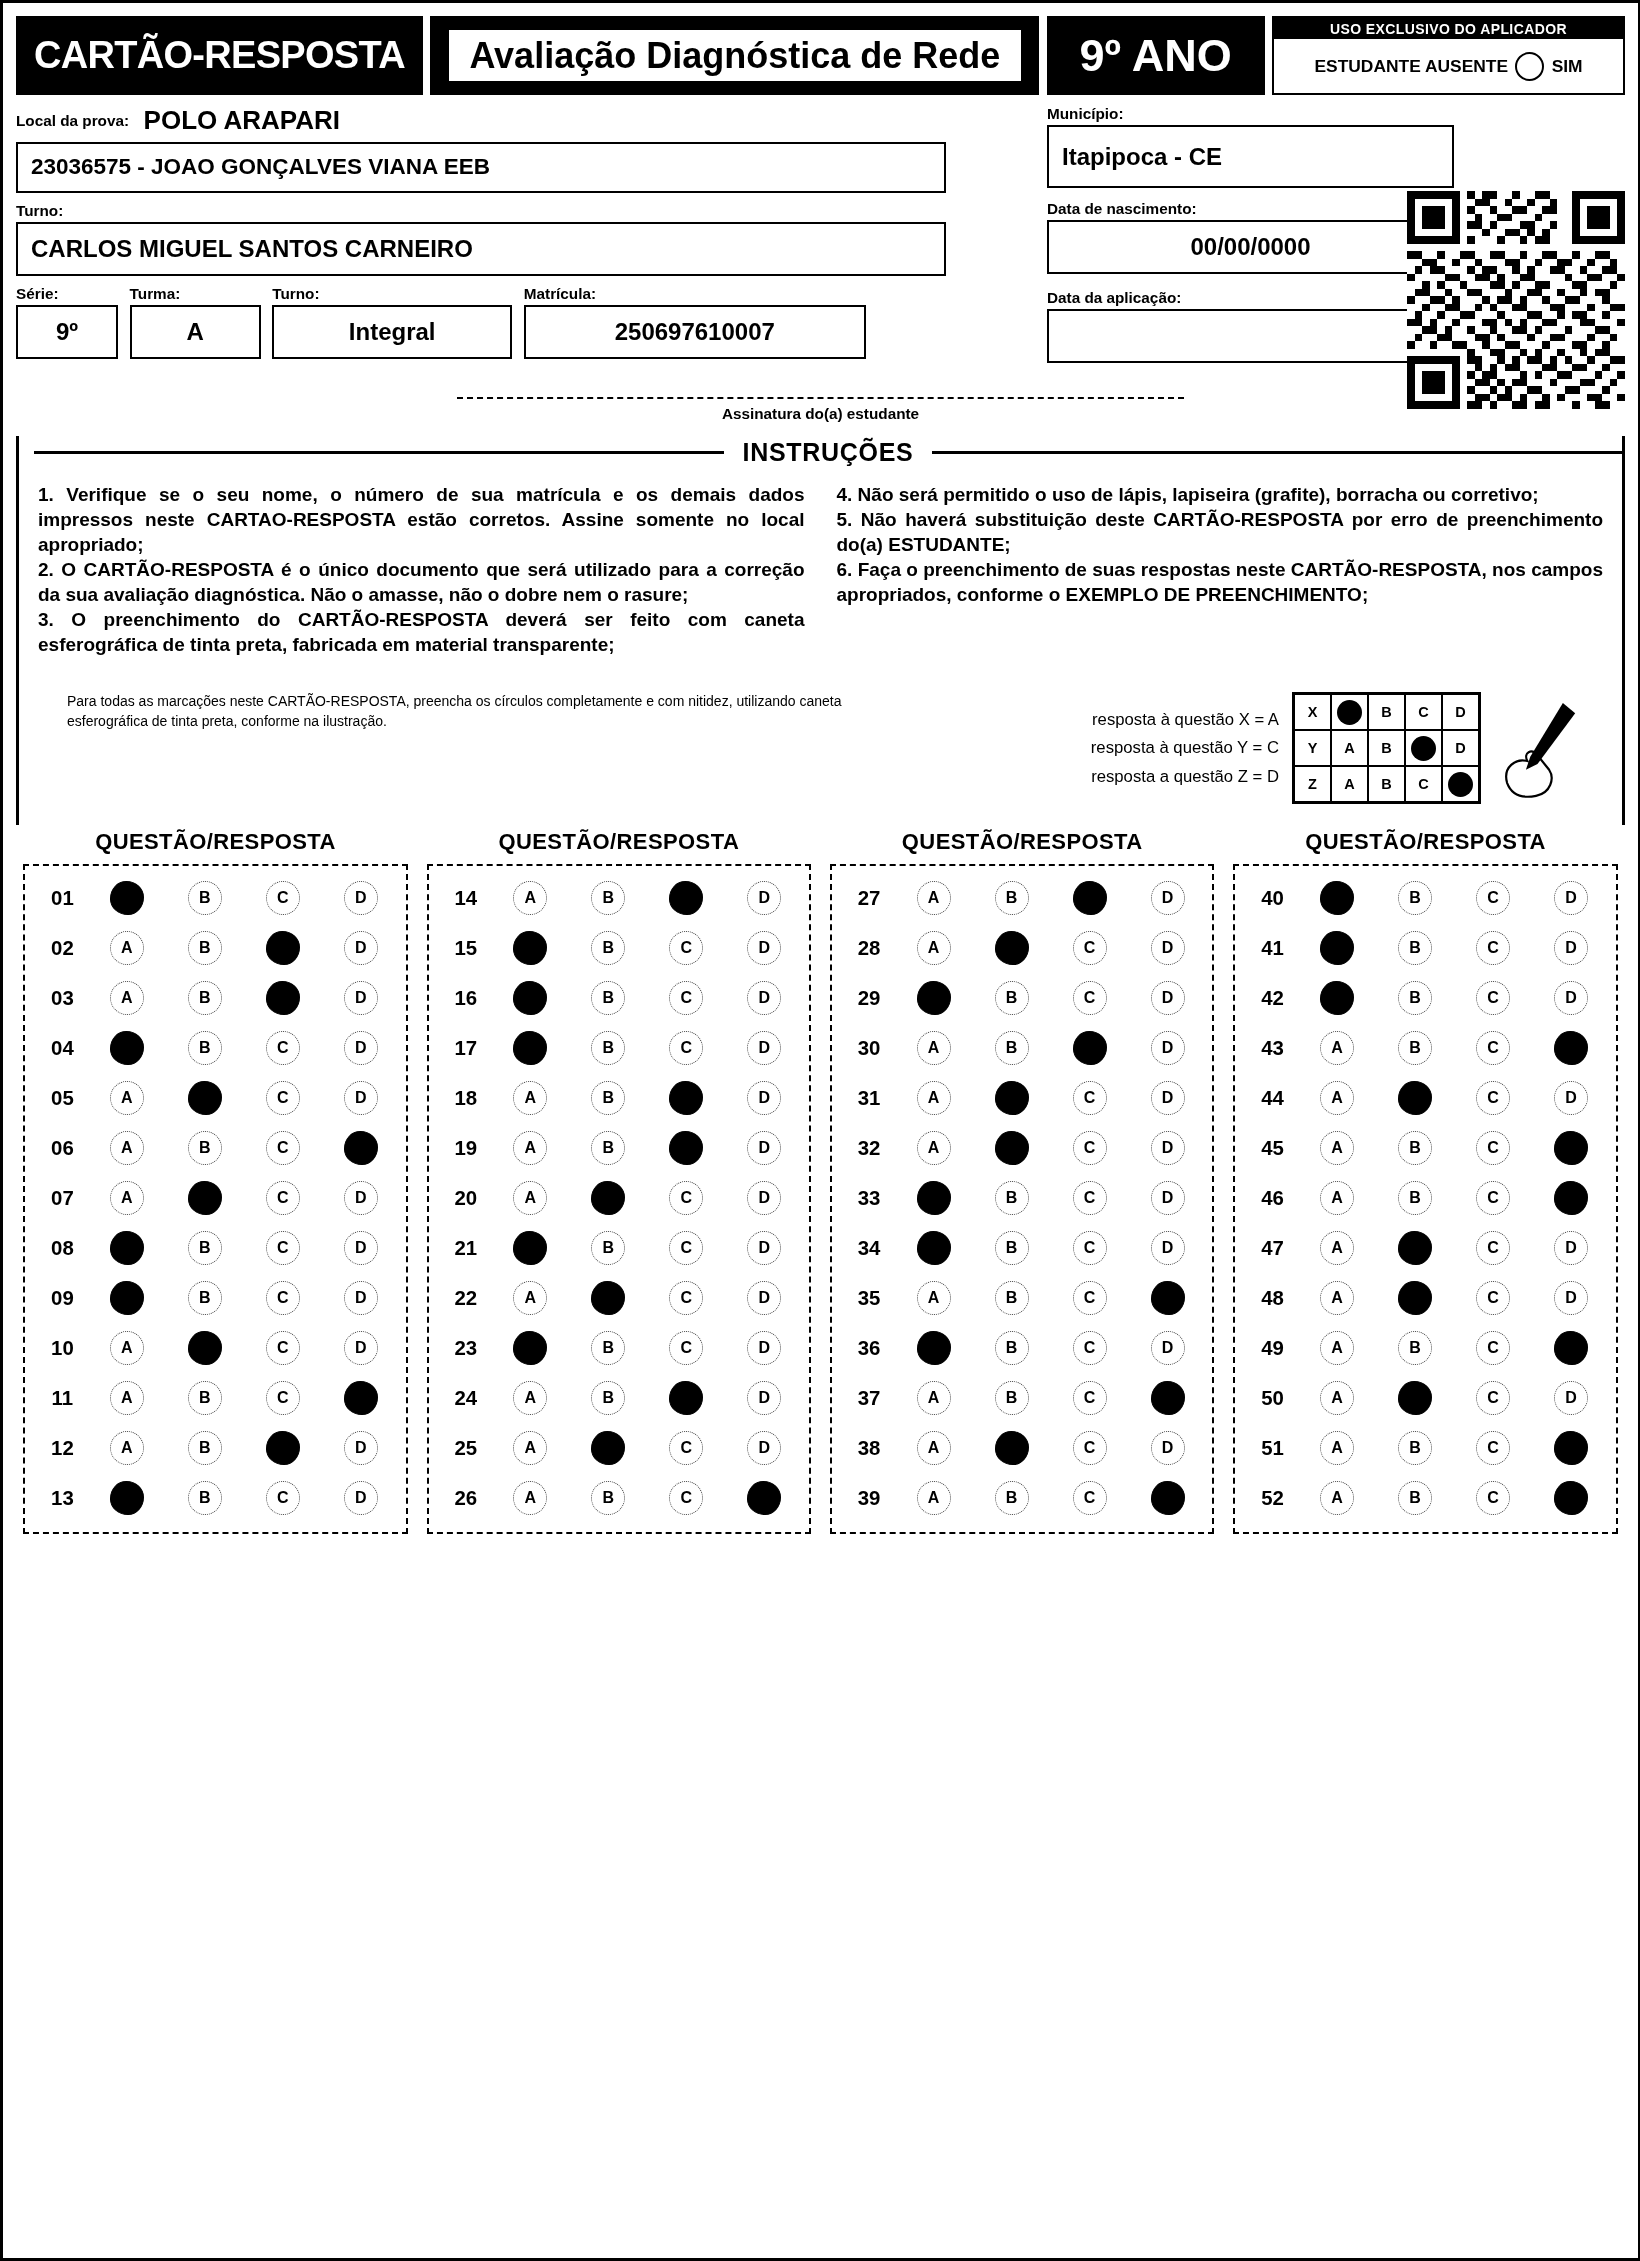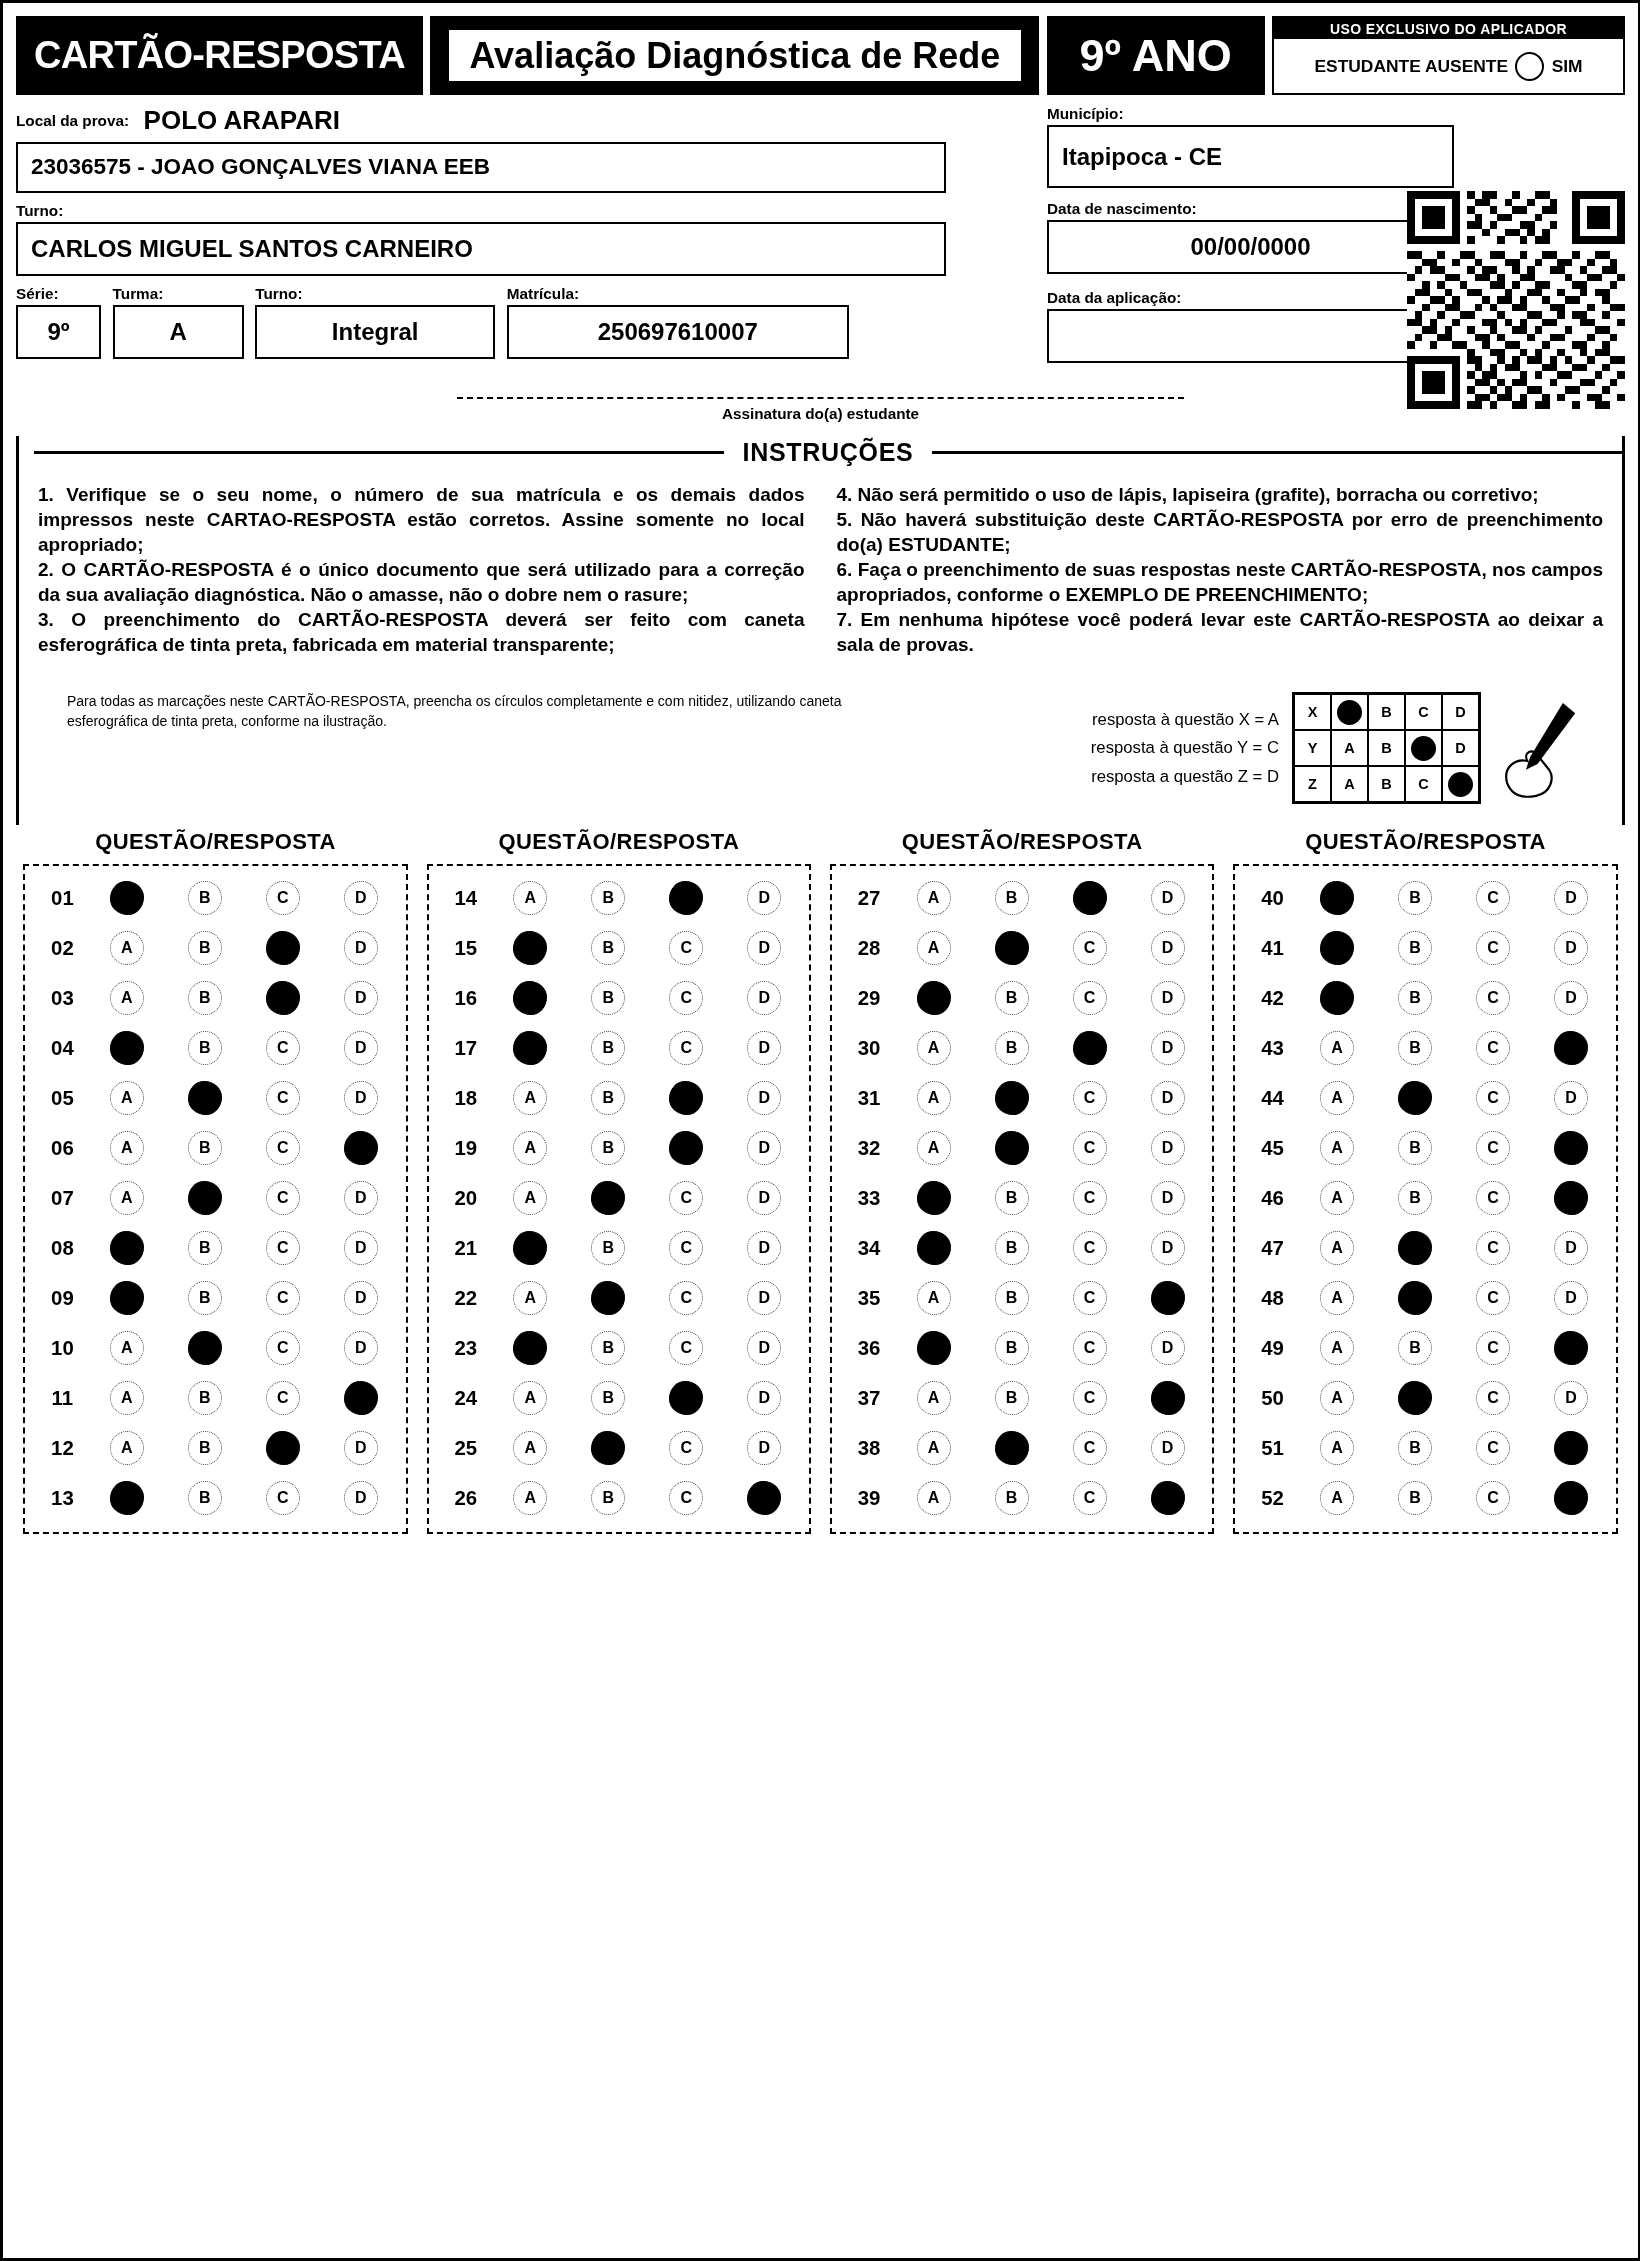--- a/index.html
+++ b/index.html
@@ -97,21 +97,21 @@
         <div class="row" style="align-items:center;gap:14.5px;">
           <span class="lbl" style="margin-bottom:0">Local da prova:</span>
           <span class="bigtxt">POLO ARAPARI</span>
         </div>
         <div class="fld fldsm" style="margin-top:5.8px;">23036575 - JOAO GONÇALVES VIANA EEB</div>
 
         <span class="lbl" style="margin-top:8.7px;">Turno:</span>
         <div class="fld">CARLOS MIGUEL SANTOS CARNEIRO</div>
 
         <div class="gridrow" style="margin-top:8.7px;">
-          <div class="cellwrap" style="width:85px;">
+          <div class="cellwrap" style="width:102px;">
             <span class="lbl">Série:</span>
             <div class="fld" style="justify-content:center;">9º</div>
           </div>
           <div class="cellwrap" style="width:131px;">
             <span class="lbl">Turma:</span>
             <div class="fld" style="justify-content:center;">A</div>
           </div>
           <div class="cellwrap" style="width:240px;">
             <span class="lbl">Turno:</span>
             <div class="fld" style="justify-content:center;">Integral</div>
@@ -357,21 +357,20 @@
       <div class="instr-cols">
         <div class="instr-col">
           <p>1. Verifique se o seu nome, o número de sua matrícula e os demais dados impressos neste CARTAO-RESPOSTA estão corretos. Assine somente no local apropriado;</p>
           <p>2. O CARTÃO-RESPOSTA é o único documento que será utilizado para a correção da sua avaliação diagnóstica. Não o amasse, não o dobre nem o rasure;</p>
           <p>3. O preenchimento do CARTÃO-RESPOSTA deverá ser feito com caneta esferográfica de tinta preta, fabricada em material transparente;</p>
         </div>
         <div class="instr-col">
           <p>4. Não será permitido o uso de lápis, lapiseira (grafite), borracha ou corretivo;</p>
           <p>5. Não haverá substituição deste CARTÃO-RESPOSTA por erro de preenchimento do(a) ESTUDANTE;</p>
           <p>6. Faça o preenchimento de suas respostas neste CARTÃO-RESPOSTA, nos campos apropriados, conforme o EXEMPLO DE PREENCHIMENTO;</p>
-          <p>7. Em nenhuma hipótese você poderá levar este CARTÃO-RESPOSTA ao deixar a sala de provas.</p>
         </div>
       </div>
 
       <div class="fillnote">
         <div class="txt">Para todas as marcações neste CARTÃO-RESPOSTA, preencha os círculos completamente e com nitidez, utilizando caneta esferográfica de tinta preta, conforme na ilustração.</div>
         <div class="example">
           <div class="exlines">
             <div>resposta à questão X = A</div>
             <div>resposta à questão Y = C</div>
             <div>resposta a questão Z = D</div>

